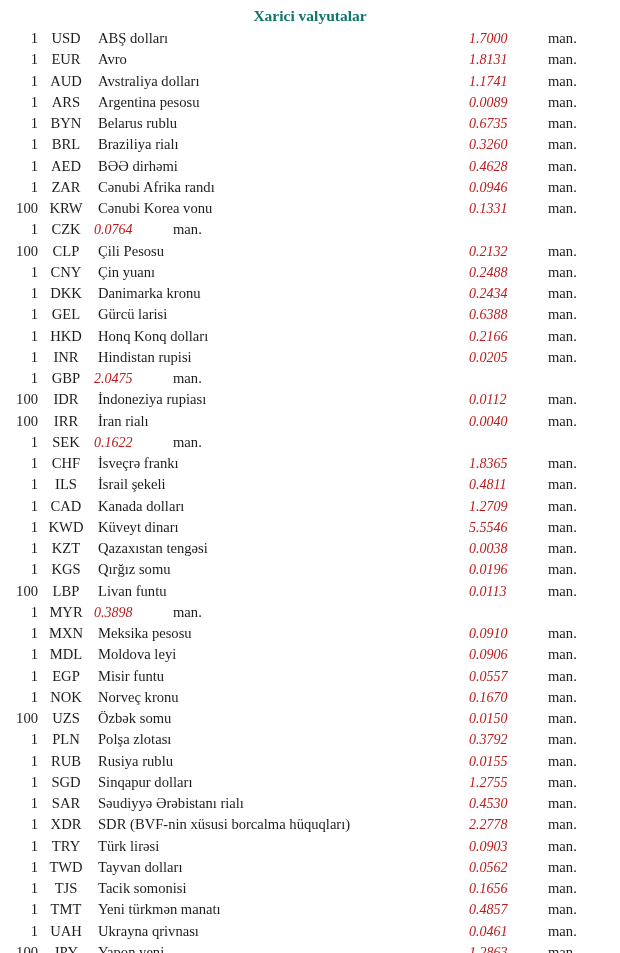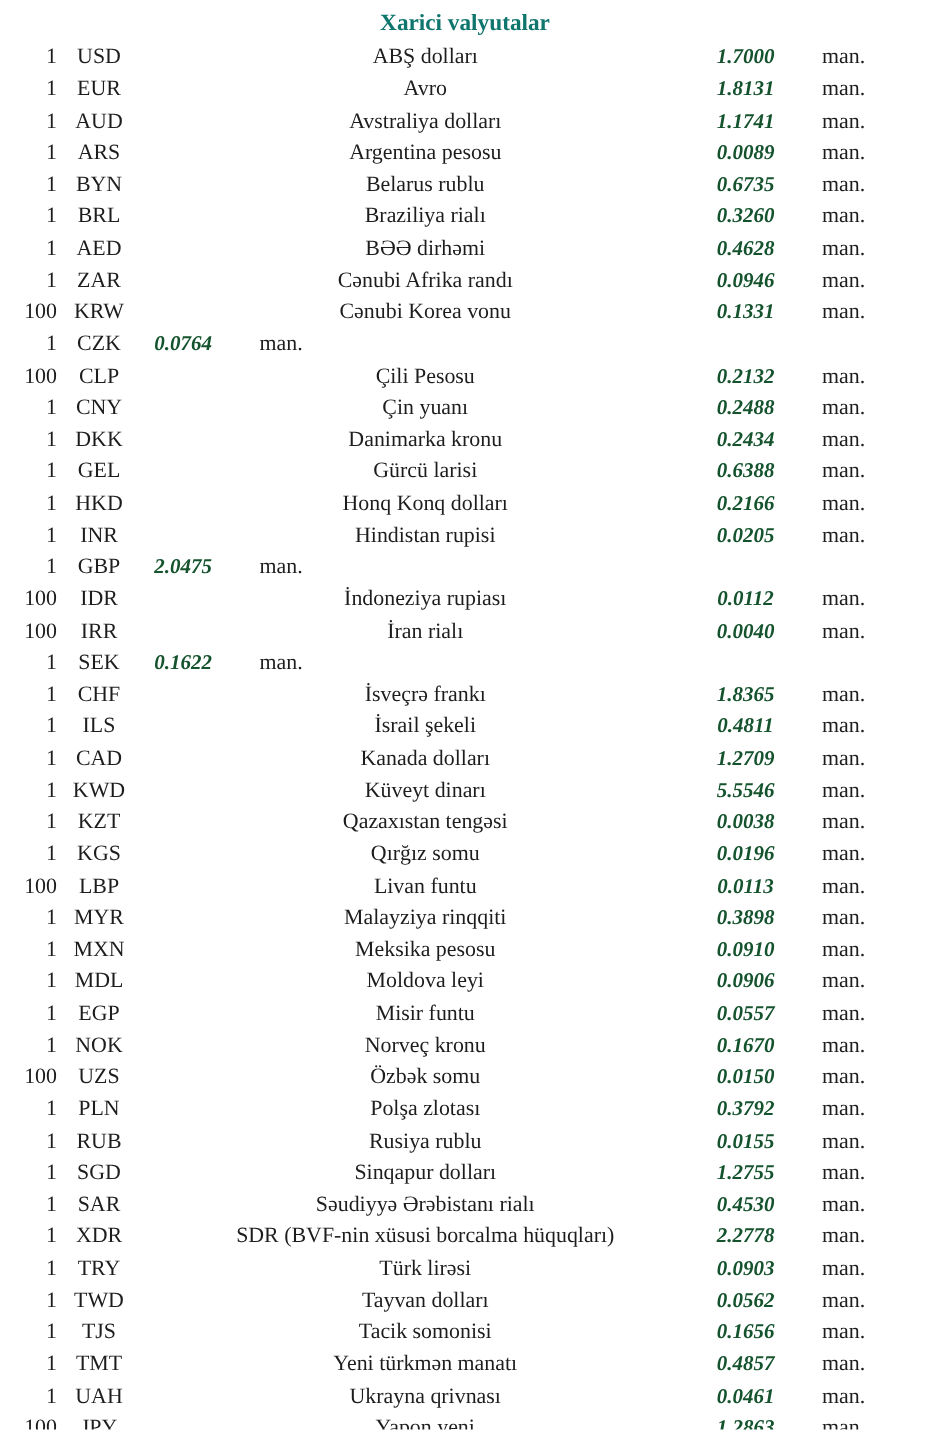--- a/index.html
+++ b/index.html
@@ -23,25 +23,25 @@
   .rates { width: 620px; }
   .row {
     display: flex;
     align-items: baseline;
     line-height: 20.25px;
     font-size: 14.6px;
     white-space: nowrap;
   }
   .qty   { flex: none; width: 38px; text-align: right; }
   .code  { flex: none; width: 56px; text-align: center; }
-  .name  { flex: 1; padding-left: 4px; overflow: hidden; text-align: center; }
+  .name  { flex: 1; padding-left: 4px; overflow: hidden; }
   .rate  {
-    flex: none; width: 56px; text-align: center;
-    font-weight: bold; font-style: italic; font-size: 14px;
-    color: #14532d;
+    flex: none; width: 56px; text-align: left;
+    font-weight: normal; font-style: italic; font-size: 14px;
+    color: #b91c1c;
   }
   .unit  { flex: none; width: 95px; padding-left: 23px; box-sizing: border-box; }
 </style>
 </head>
 <body>
 
 <div class="page">
   <h1 class="title">Xarici valyutalar</h1>
   <div class="rates" id="rates">
   <div class="row">
@@ -253,21 +253,20 @@
     <span class="qty">100</span>
     <span class="code">LBP</span>
     <span class="name">Livan funtu</span>
     <span class="rate">0.0113</span>
     <span class="unit">man.</span>
   </div>
 
   <div class="row">
     <span class="qty">1</span>
     <span class="code">MYR</span>
-    <span class="name">Malayziya rinqqiti</span>
     <span class="rate">0.3898</span>
     <span class="unit">man.</span>
   </div>
 
   <div class="row">
     <span class="qty">1</span>
     <span class="code">MXN</span>
     <span class="name">Meksika pesosu</span>
     <span class="rate">0.0910</span>
     <span class="unit">man.</span>

